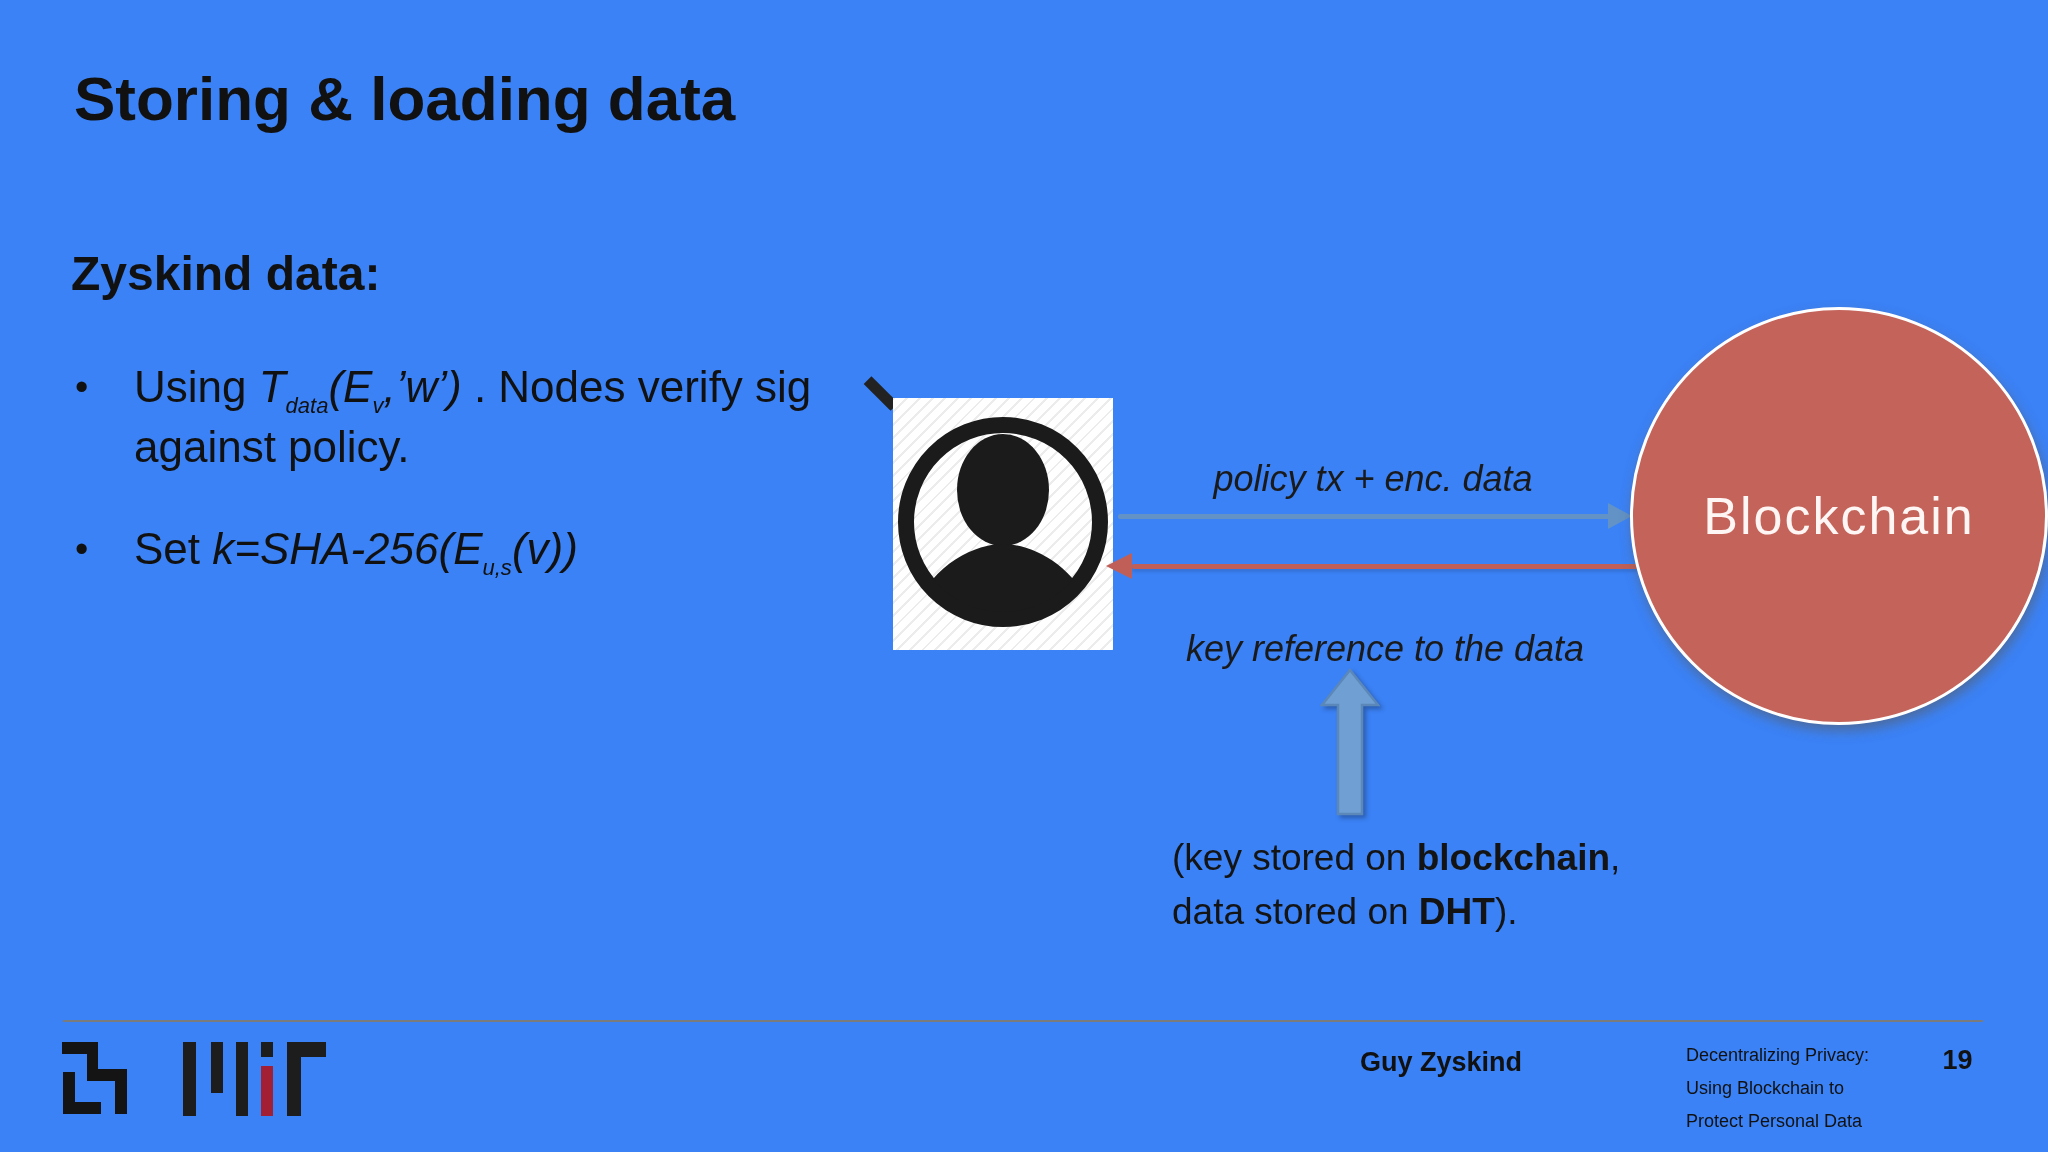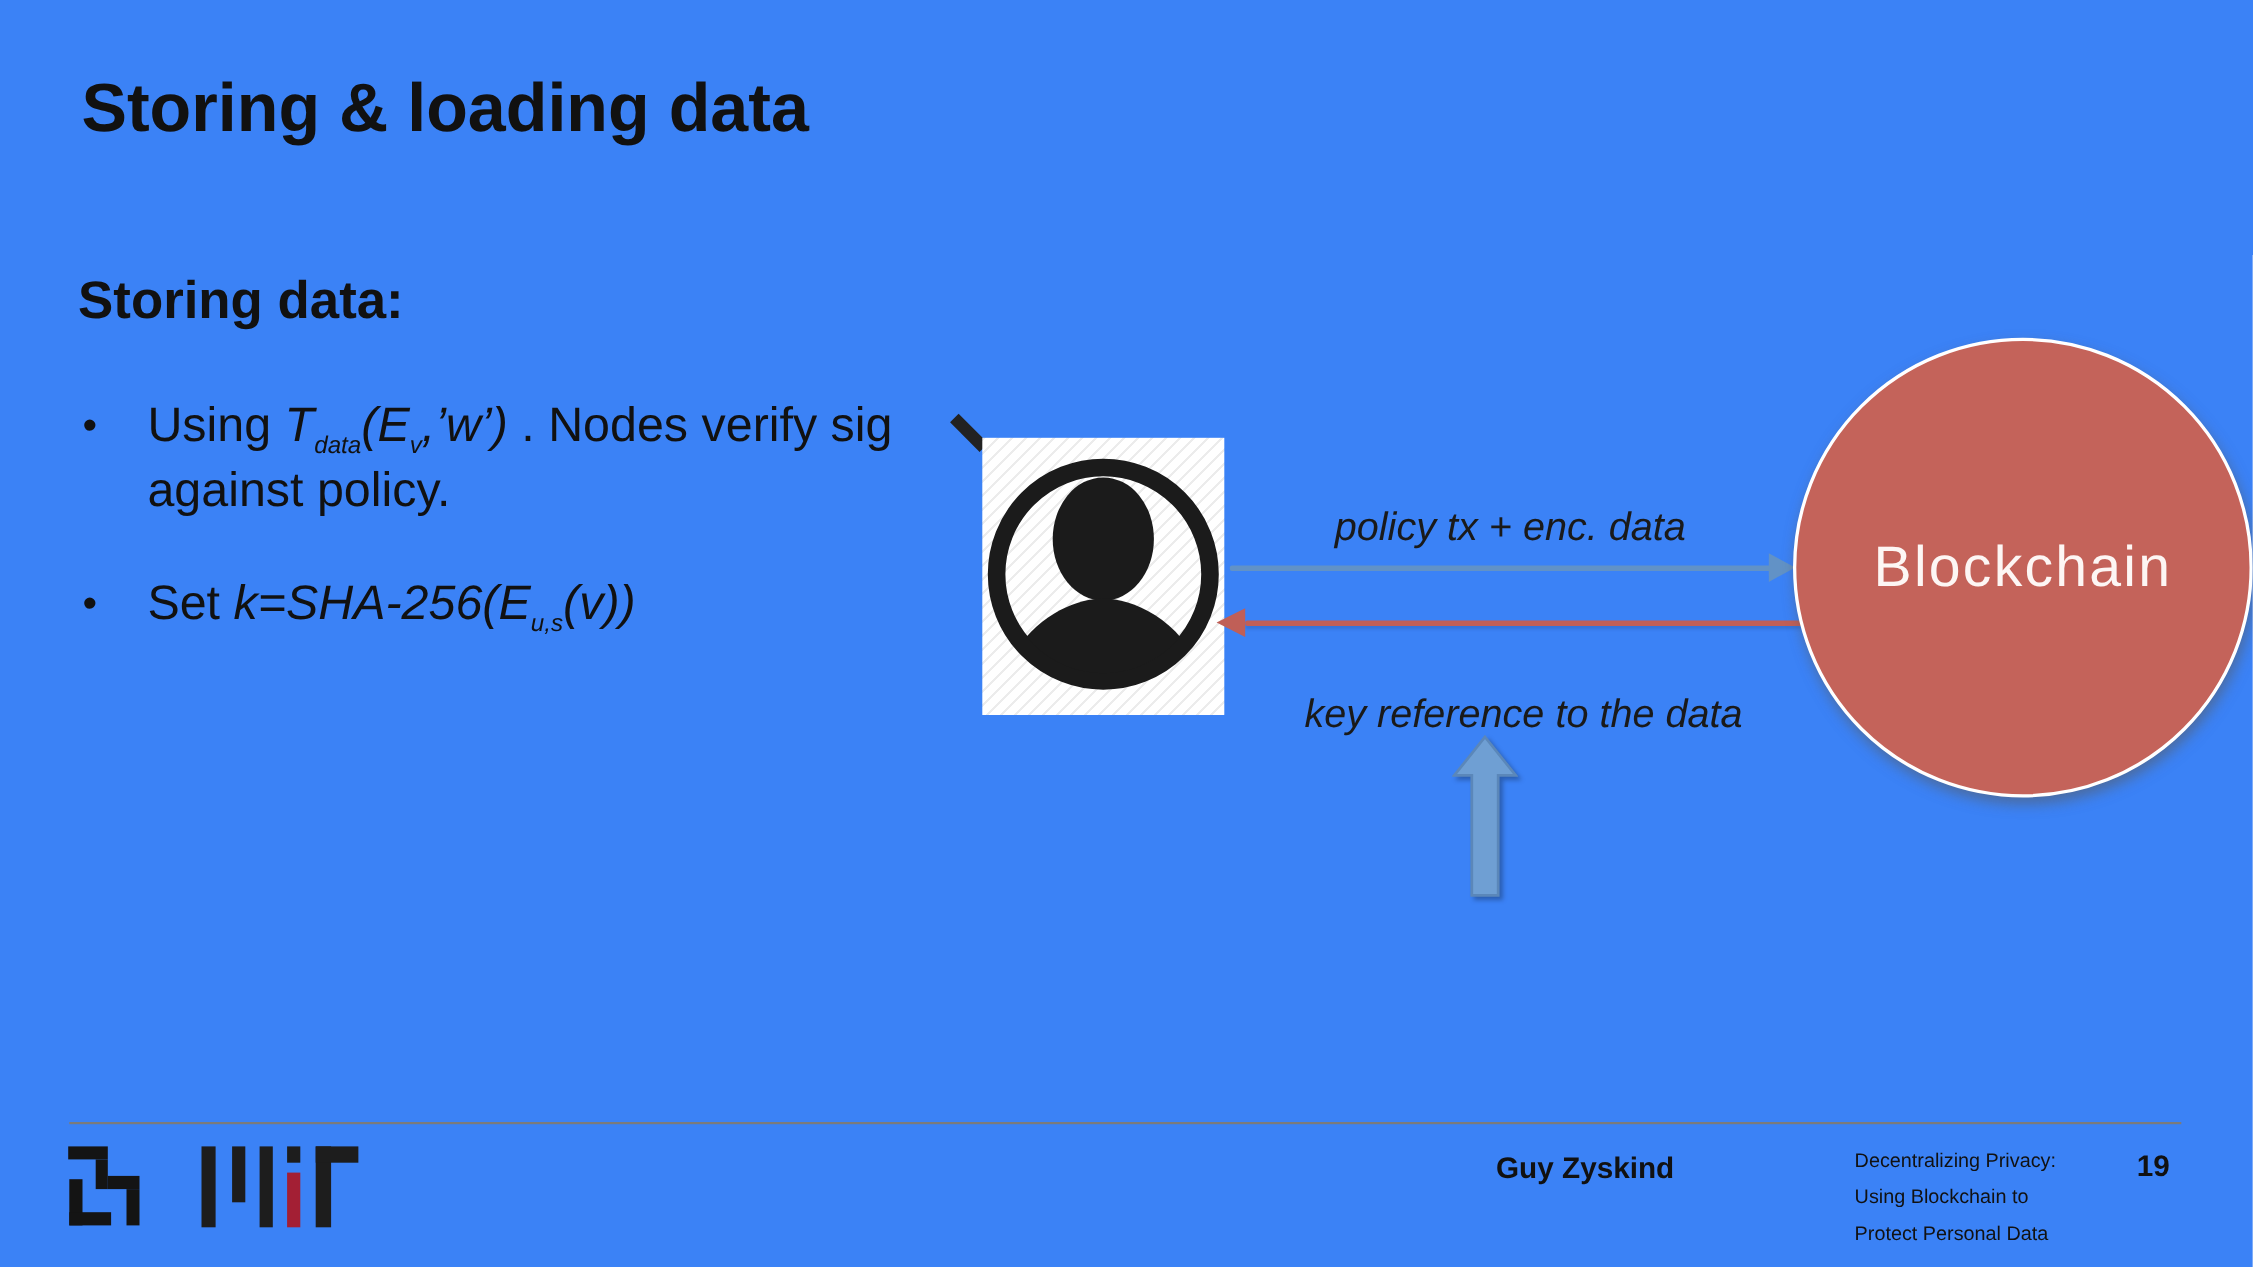--- a/index.html
+++ b/index.html
@@ -59,21 +59,21 @@
   #deck-title{left:1686px;top:1039px;font-size:18px;line-height:33px;}
   #page-number{left:1930px;top:1045px;width:55px;text-align:center;font-size:27px;font-weight:bold;}
 </style>
 </head>
 <body>
 
 <div id="slide">
 
   <div id="title" class="abs">Storing &amp; loading data</div>
 
-  <div id="heading" class="abs">Storing data:</div>
+  <div id="heading" class="abs">Zyskind data:</div>
 
   <div id="bullet1" class="abs bullet">
     <span class="marker">•</span>
     <span class="btext"><span>Using </span><span class="mi">T</span><span class="sub">data</span><span class="mi">(E</span><span class="sub">v</span><span class="mi">,’w’) </span><span>. Nodes verify sig against policy.</span></span>
   </div>
 
   <div id="bullet2" class="abs bullet">
     <span class="marker">•</span>
     <span class="btext"><span>Set </span><span class="mi">k=SHA-256(E</span><span class="sub">u,s</span><span class="mi">(v))</span></span>
   </div>
@@ -100,20 +100,24 @@
   <div id="write-head" class="abs"></div>
 
   <div id="key-line" class="abs hline"></div>
   <div id="key-head" class="abs"></div>
   <div id="key-label" class="abs dlabel">key reference to the data</div>
 
   <svg id="up-arrow" class="abs" viewBox="0 0 60 148">
     <polygon points="30,2 58,37 42,37 42,146 18,146 18,37 2,37" fill="#6f9fd3" stroke="#5b87b9" stroke-width="2.5"></polygon>
   </svg>
 
+  <div id="caption" class="abs">
+    <div><span>(key stored on </span><b>blockchain</b><span>,</span></div>
+    <div><span>data stored on </span><b>DHT</b><span>).</span></div>
+  </div>
 
   <div id="blockchain" class="abs">
     <span class="nlabel">Blockchain</span>
   </div>
 
   <div id="footer-line" class="abs"></div>
 
   <svg id="medialab-logo" class="abs" width="66" height="73" viewBox="0 0 66 73">
     <g fill="#141414">
       <rect x="1" y="0" width="36" height="12"></rect>

